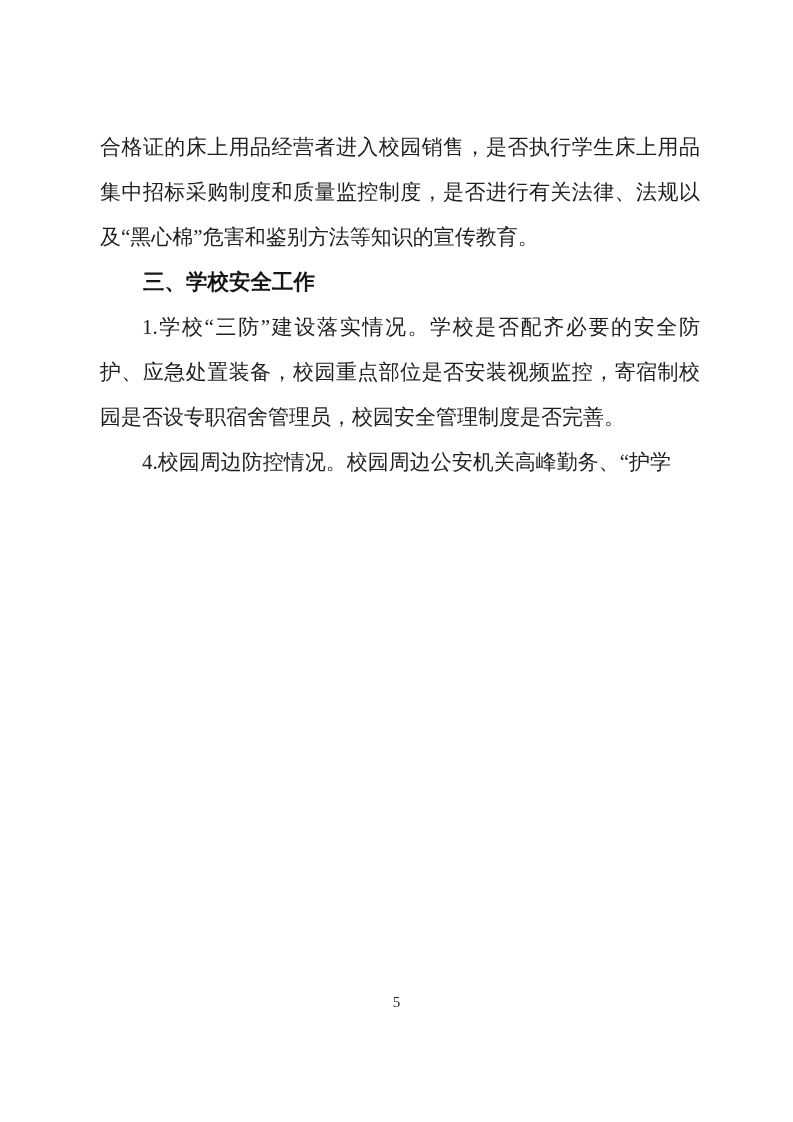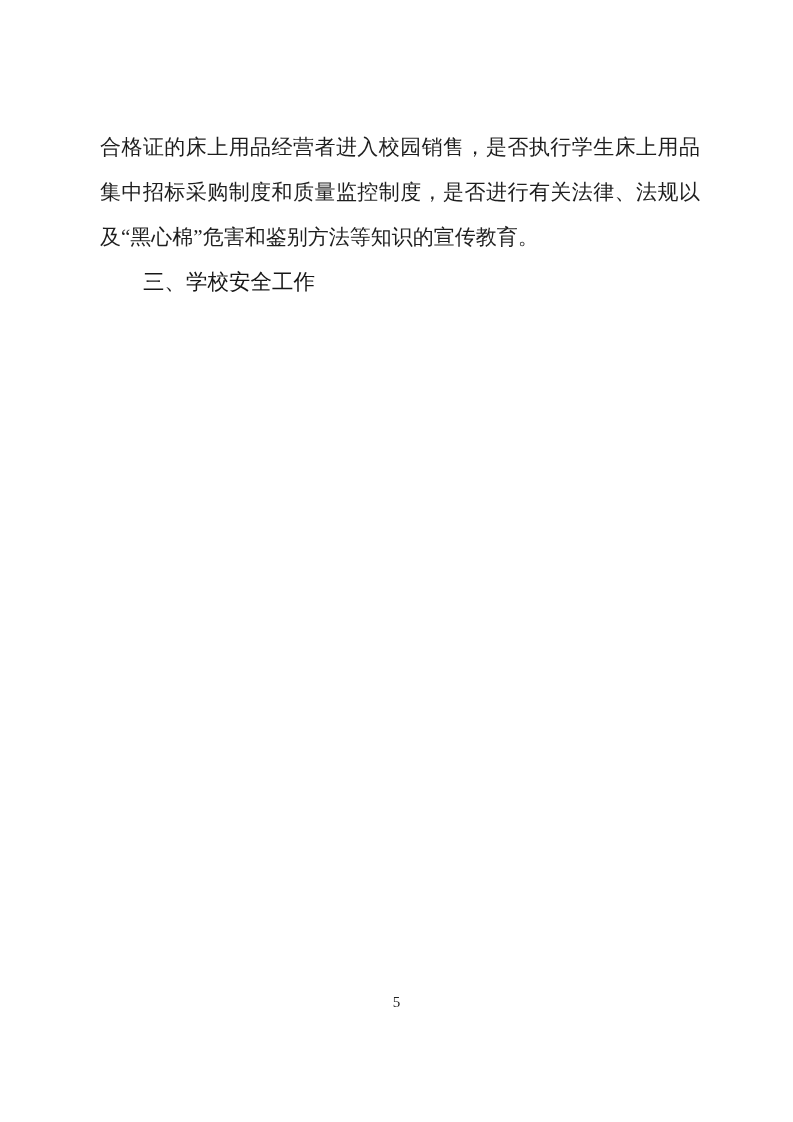--- a/index.html
+++ b/index.html
@@ -29,21 +29,21 @@
     margin: 0;
     text-indent: 2em;
   }
   .para.no-indent {
     text-indent: 0;
   }
   .heading {
     margin: 0;
     text-indent: 2em;
     font-family: "Liberation Sans", "DejaVu Sans", sans-serif;
-    font-weight: normal;
+    font-weight: bold;
     font-size: 21.5px;
     line-height: 45px;
     color: #161616;
     text-align: left;
   }
   .page-number {
     position: absolute;
     top: 994px;
     left: 0;
     width: 100%;
@@ -53,15 +53,17 @@
     color: #222222;
   }
 </style>
 </head>
 <body>
 
 <div class="page">
   <div class="content">
     <p class="para no-indent">合格证的床上用品经营者进入校园销售，是否执行学生床上用品集中招标采购制度和质量监控制度，是否进行有关法律、法规以及“黑心棉”危害和鉴别方法等知识的宣传教育。</p>
     <h3 class="heading">三、学校安全工作</h3>
+    <p class="para">1.学校“三防”建设落实情况。学校是否配齐必要的安全防护、应急处置装备，校园重点部位是否安装视频监控，寄宿制校园是否设专职宿舍管理员，校园安全管理制度是否完善。</p>
+    <p class="para">4.校园周边防控情况。校园周边公安机关高峰勤务、“护学</p>
   </div>
   <div class="page-number">5</div>
 </div>
 
 </body></html>

